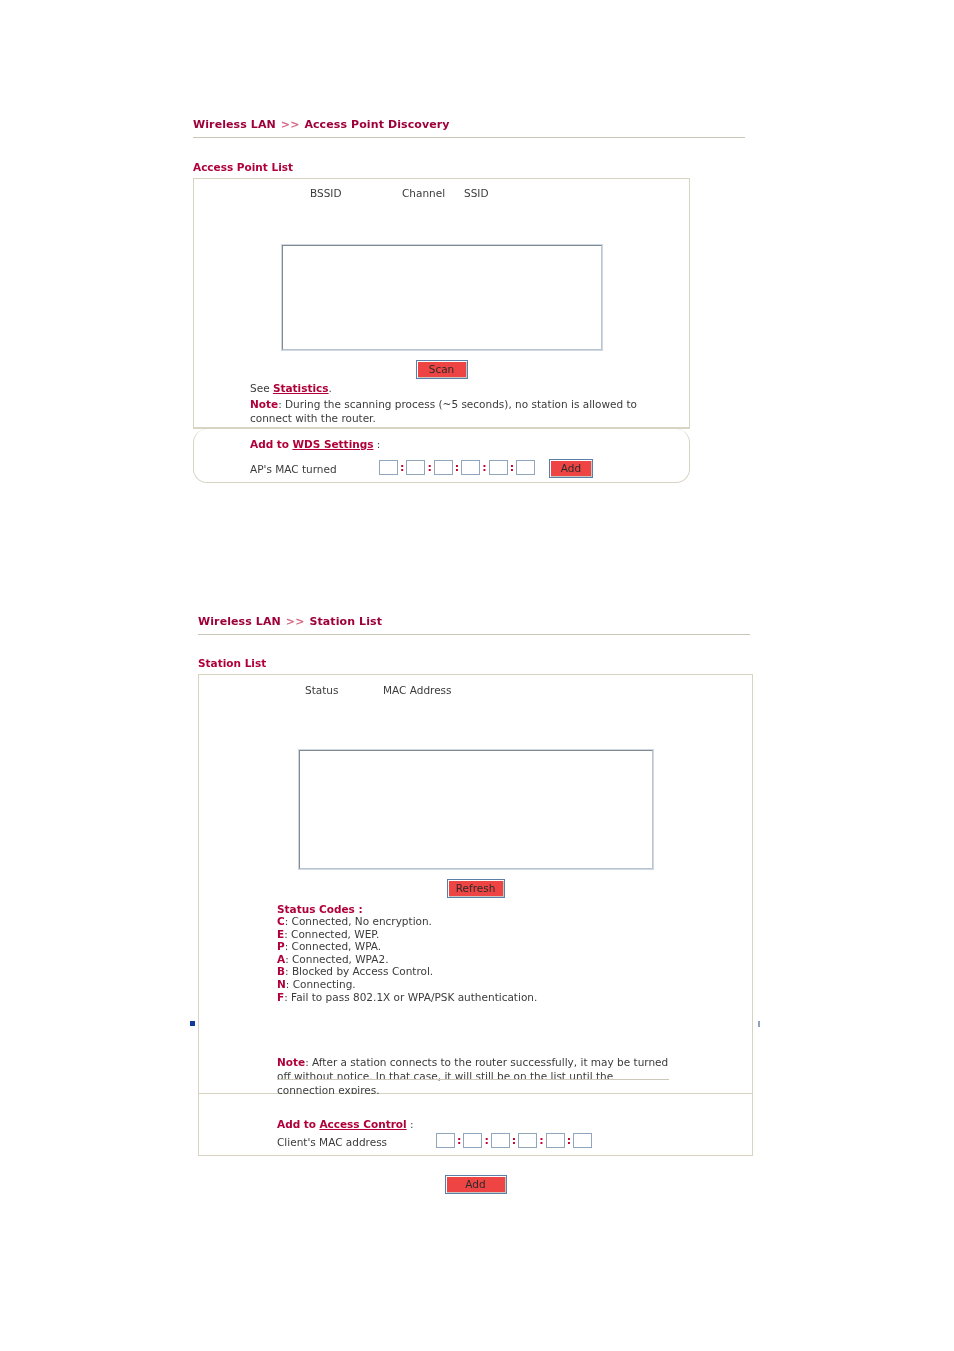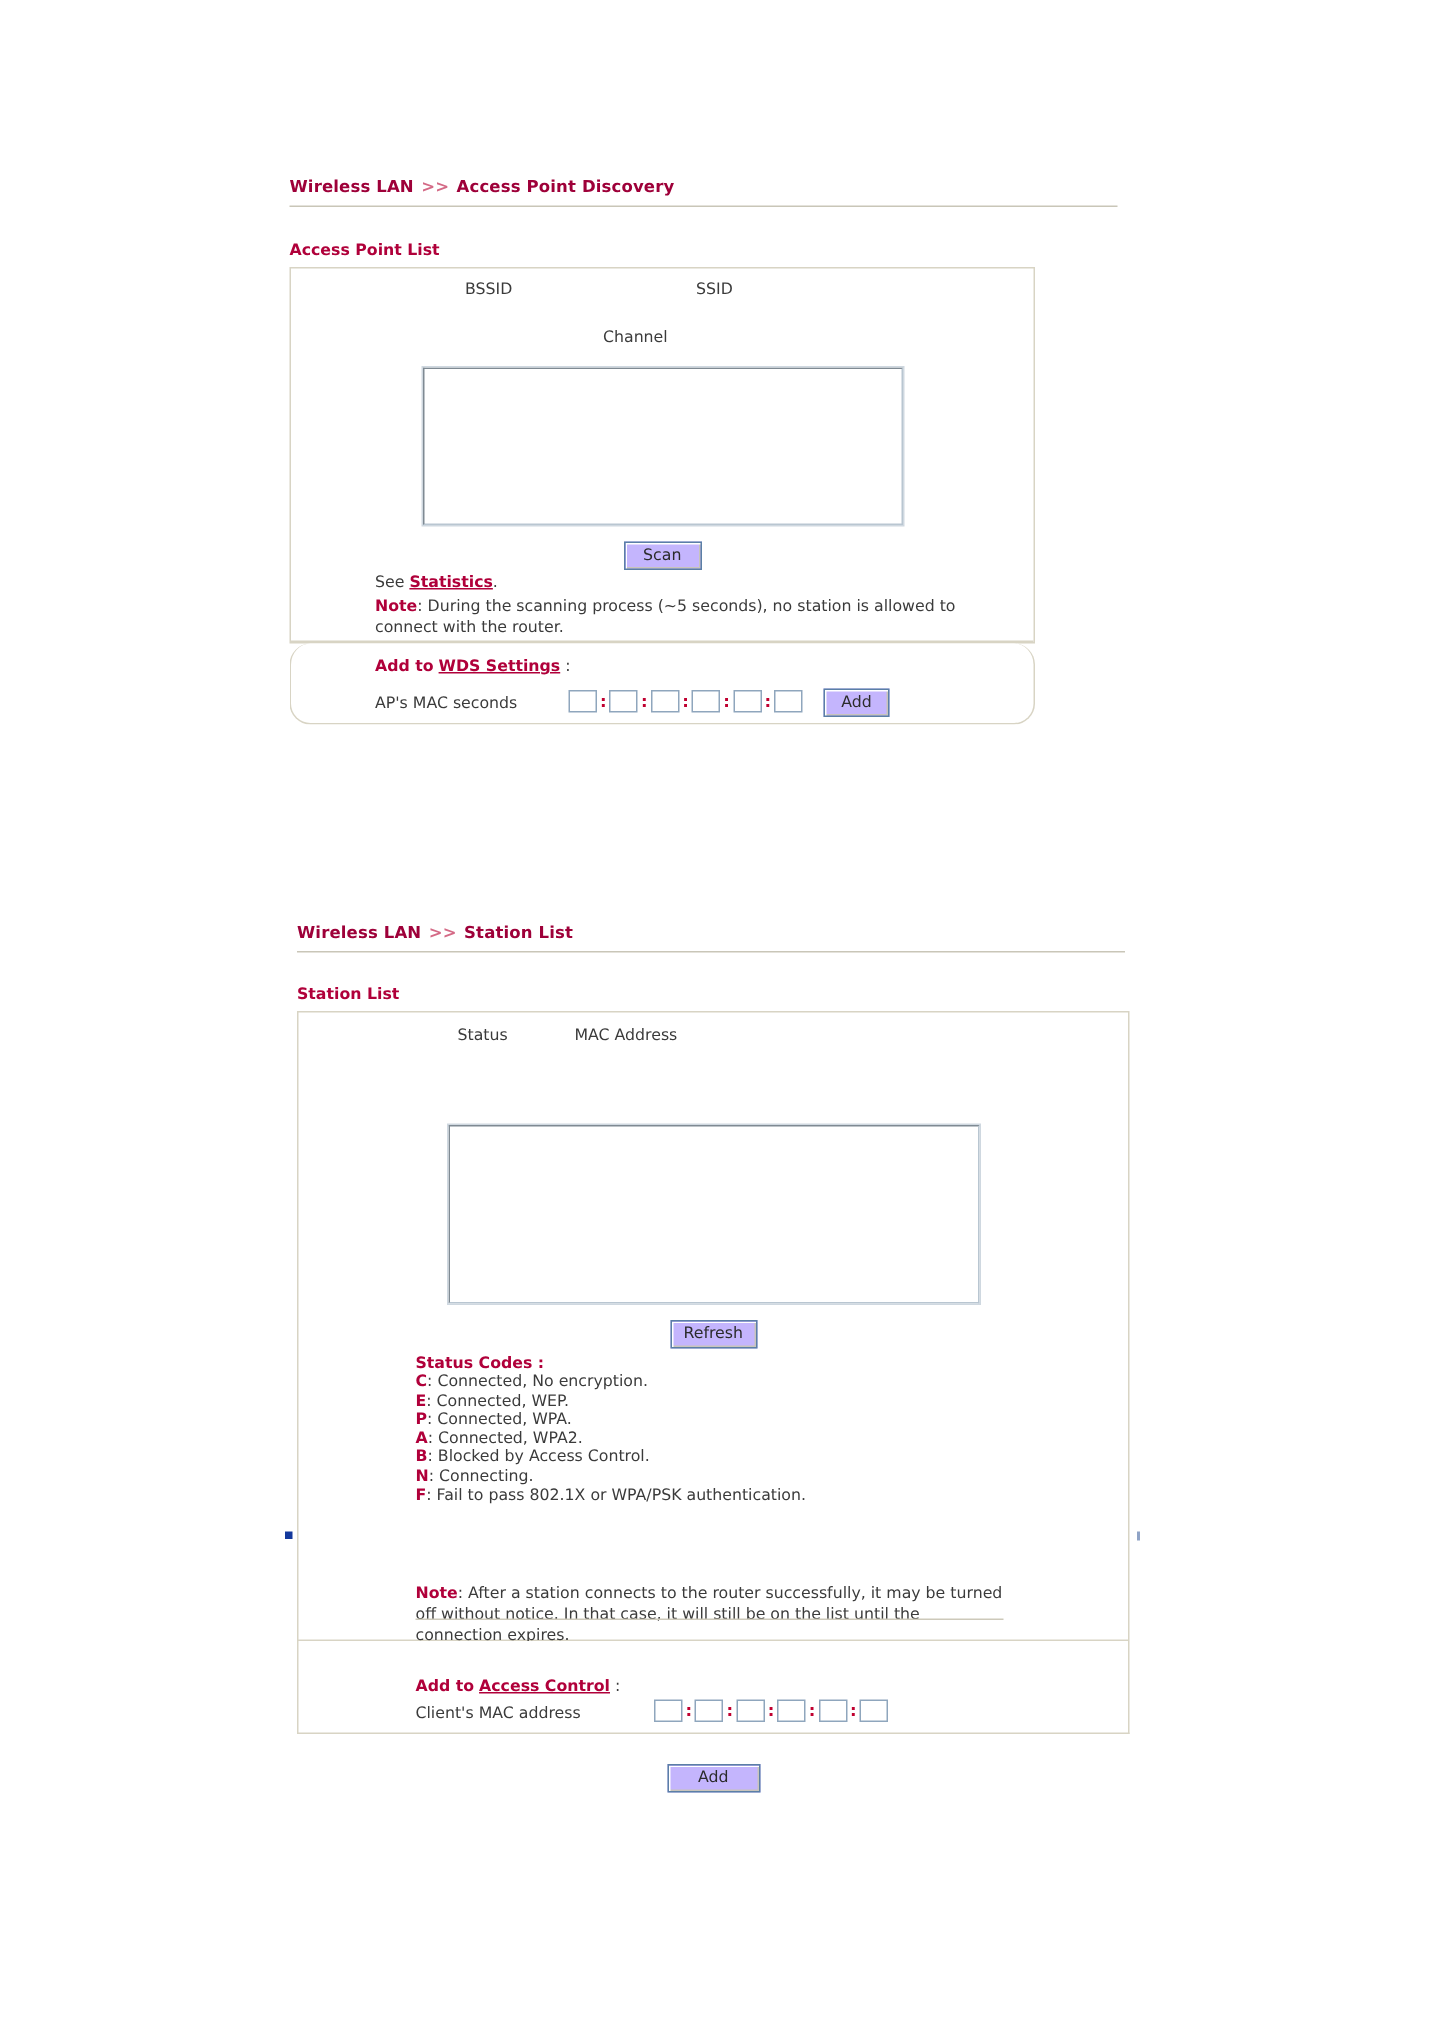--- a/index.html
+++ b/index.html
@@ -76,21 +76,21 @@
     border-left: 1px solid #7f8a93;
     border-right: 1px solid #b9c6d1;
     border-bottom: 1px solid #b9c6d1;
     outline: 1px solid #cfd8e0;
     box-sizing: border-box;
   }
 
   
   .btn {
     display: inline-block;
-    background: #c4b5fd;
+    background: #ef4444;
     border: 1px solid #5b7fa6;
     font-family: "DejaVu Sans", sans-serif;
     font-size: 10.5px;
     color: #2b2b2b;
     text-align: center;
     padding: 2px 0 3px 0;
     box-sizing: border-box;
     line-height: 12px;
     box-shadow: inset 1px 1px 0 #ffffff, inset -1px -1px 0 #c8c4bb;
   }
@@ -184,21 +184,21 @@
     <span>Access Point Discovery</span>
   </div>
   <div class="crumb-rule" style="width:552px;"></div>
 
   <div class="subhead" style="margin-top:23px;">Access Point List</div>
 
   <div class="panel" style="width:497px; height:251px; position:relative;">
 
     <div class="col-head-row" style="margin-top:8px; height:16px;">
       <span class="col-head" style="left:116px;">BSSID</span>
-      <span class="col-head" style="left:208px;margin-top:32px;">Channel</span>
+      <span class="col-head" style="left:208px;">Channel</span>
       <span class="col-head" style="left:270px;">SSID</span>
     </div>
 
     <div class="listbox" style="position:absolute; left:88px; top:66px; width:320px; height:105px;"></div>
 
     <div style="position:absolute; left:0; top:179px; width:100%; text-align:center;">
       <span class="btn" style="width:52px;">Scan</span>
     </div>
 
     <div class="note-line" style="position:absolute; left:56px; top:202px;">
@@ -213,21 +213,21 @@
     <div class="panel-divider" style="position:absolute; left:0; top:248px; width:100%;"></div>
   </div>
 
   <div class="panel" style="width:497px; height:54px; border-top:none; position:relative;border-radius:14px;">
     <div class="addto" style="position:absolute; left:56px; top:9px;">
       <span class="lead">Add to</span>
       <span class="link">WDS Settings</span>
       <span class="colon">:</span>
     </div>
 
-    <div class="mac-label" style="position:absolute; left:56px; top:34px;">AP's MAC seconds</div>
+    <div class="mac-label" style="position:absolute; left:56px; top:34px;">AP's MAC turned</div>
 
     <div class="mac-row" style="position:absolute; left:185px; top:31px;">
       <span class="mac-box"></span>
       <span class="mac-colon">:</span>
       <span class="mac-box"></span>
       <span class="mac-colon">:</span>
       <span class="mac-box"></span>
       <span class="mac-colon">:</span>
       <span class="mac-box"></span>
       <span class="mac-colon">:</span>

